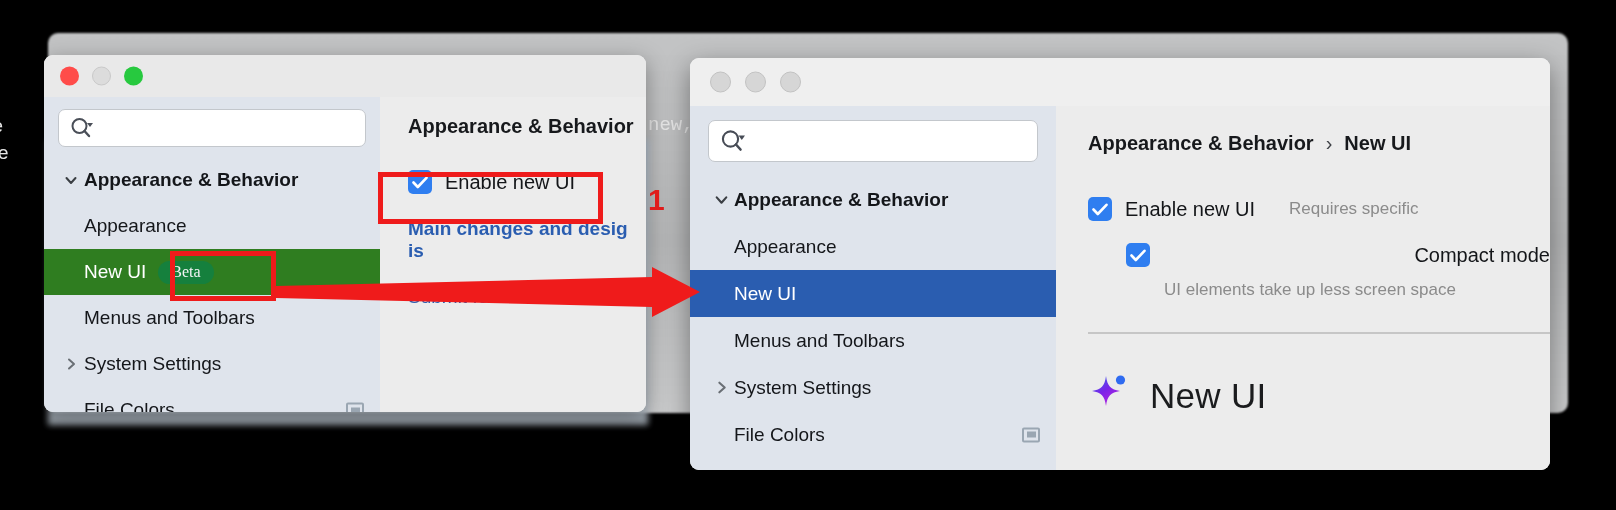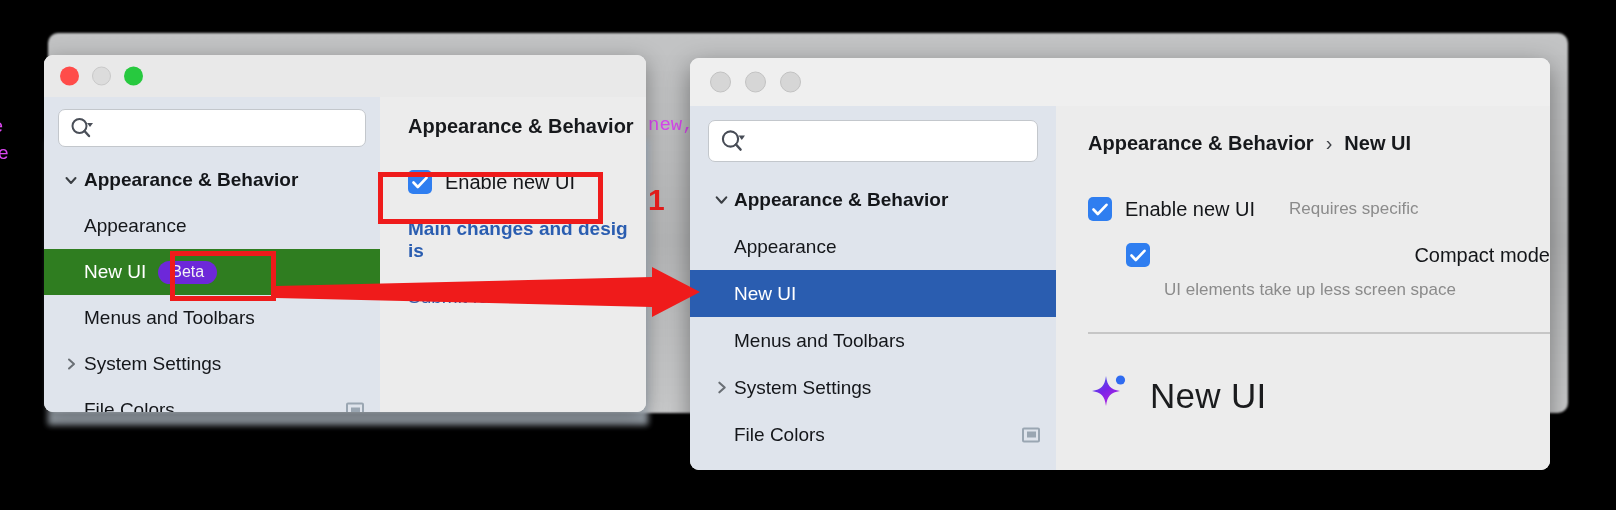--- a/index.html
+++ b/index.html
@@ -28,21 +28,21 @@
   .backdrop-blue {
     position: absolute;
     left: 48px; top: 140px;
     width: 600px; height: 285px;
     background: linear-gradient(180deg,#aec2d6 0%, #b9c6d4 40%, #b2bcc6 100%);
     filter: blur(3px);
     opacity: .85;
   }
   .backdrop-text {
     position: absolute;
-    color: #d946ef;
+    color: #e5e5e5;
     font-family: "Liberation Mono", monospace;
     font-size: 19px;
     white-space: nowrap;
   }
   .bt-left1 { left: -8px; top: 116px; }
   .bt-left2 { left: -14px; top: 143px; }
   .bt-mid  { left: 648px; top: 114px; }
 
   .backdrop-red-mark {
     position: absolute;
@@ -103,26 +103,27 @@
     position: relative;
     box-sizing: border-box;
   }
   .node .chev { width: 26px; flex: 0 0 26px; display: flex; align-items: center; justify-content: center; }
   .node.root { font-weight: bold; }
   .node.leaf .lbl { margin-left: 26px; }
   .node.sel-green { background: #2f7d20; color: #fff; }
   .node.sel-blue  { background: #2a5db0; color: #fff; }
   .badge {
     margin-left: 12px;
-    background: #6d28d9;
+    background: #15803d;
     color: #f2f3f4;
     font-size: 16px;
     border-radius: 12px;
     padding: 3px 13px 4px 13px;
     line-height: 1;
+    font-family: Liberation Serif, serif;
   }
   .file-icon {
     position: absolute;
     right: 16px; top: 50%; transform: translateY(-50%);
     width: 18px; height: 15px;
     border: 2px solid #9aa6b2;
     border-radius: 2px;
     box-sizing: border-box;
     display: flex; align-items: center; justify-content: center;
     background: #dfe4ec;

